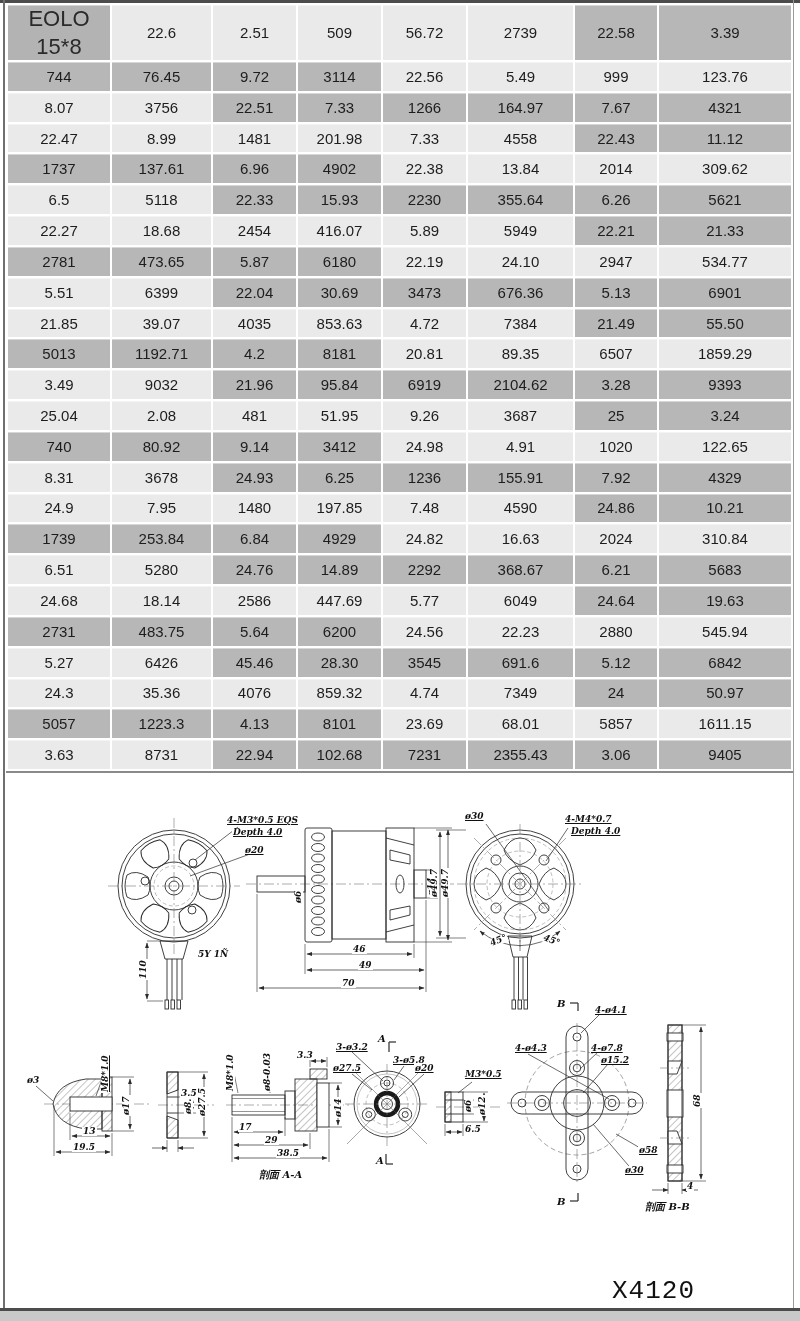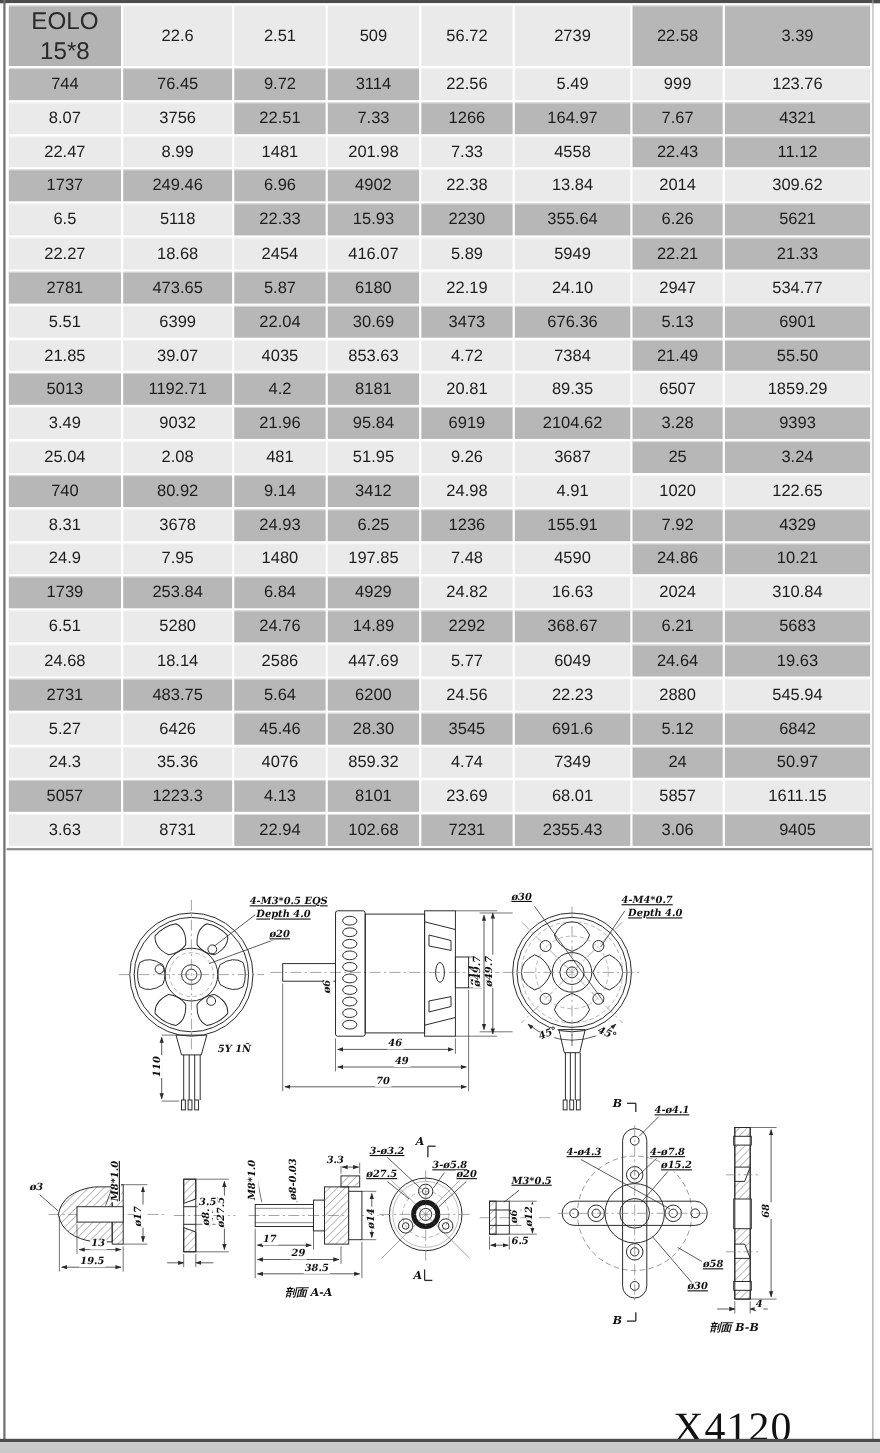--- a/index.html
+++ b/index.html
@@ -24,22 +24,22 @@
 
   .draw{position:absolute;left:0;top:0;width:760px;height:1321px;pointer-events:none}
   .draw svg{position:absolute;left:0;top:0}
   .lbl{position:absolute;font:italic bold 9px "DejaVu Serif",serif;color:#101010;
     white-space:nowrap;line-height:1;background:#fff;padding:0 1px}
   .u{text-decoration:underline}
   .v{transform:rotate(-90deg);transform-origin:0 0}
   .rl{transform:rotate(-22deg)}
   .rr{transform:rotate(22deg)}
   .secmark{font:italic bold 10px "DejaVu Serif",serif}
-  .partnum{position:absolute;left:612px;top:1276px;font-size:38px;color:#111;
-    font-family:Liberation Serif, serif;letter-spacing:1px;background:transparent}
+  .partnum{position:absolute;left:612px;top:1276px;font-size:26px;color:#111;
+    font-family:Liberation Mono, monospace;letter-spacing:1px;background:transparent}
 </style>
 </head>
 <body>
 
 <div class="edge-top"></div>
 <div class="edge-left"></div>
 <div class="edge-right"></div>
 
 <div class="tablewrap" id="spec-table">
   <div class="cell side-left">
@@ -71,21 +71,21 @@
     <div class="cell r1">4321</div>
     <div class="cell r0">22.47</div>
     <div class="cell r0">8.99</div>
     <div class="cell r0">1481</div>
     <div class="cell r0">201.98</div>
     <div class="cell r0">7.33</div>
     <div class="cell r0">4558</div>
     <div class="cell r1">22.43</div>
     <div class="cell r1">11.12</div>
     <div class="cell r1">1737</div>
-    <div class="cell r1">249.46</div>
+    <div class="cell r1">137.61</div>
     <div class="cell r1">6.96</div>
     <div class="cell r1">4902</div>
     <div class="cell r0">22.38</div>
     <div class="cell r0">13.84</div>
     <div class="cell r0">2014</div>
     <div class="cell r0">309.62</div>
     <div class="cell r0">6.5</div>
     <div class="cell r0">5118</div>
     <div class="cell r1">22.33</div>
     <div class="cell r1">15.93</div>

